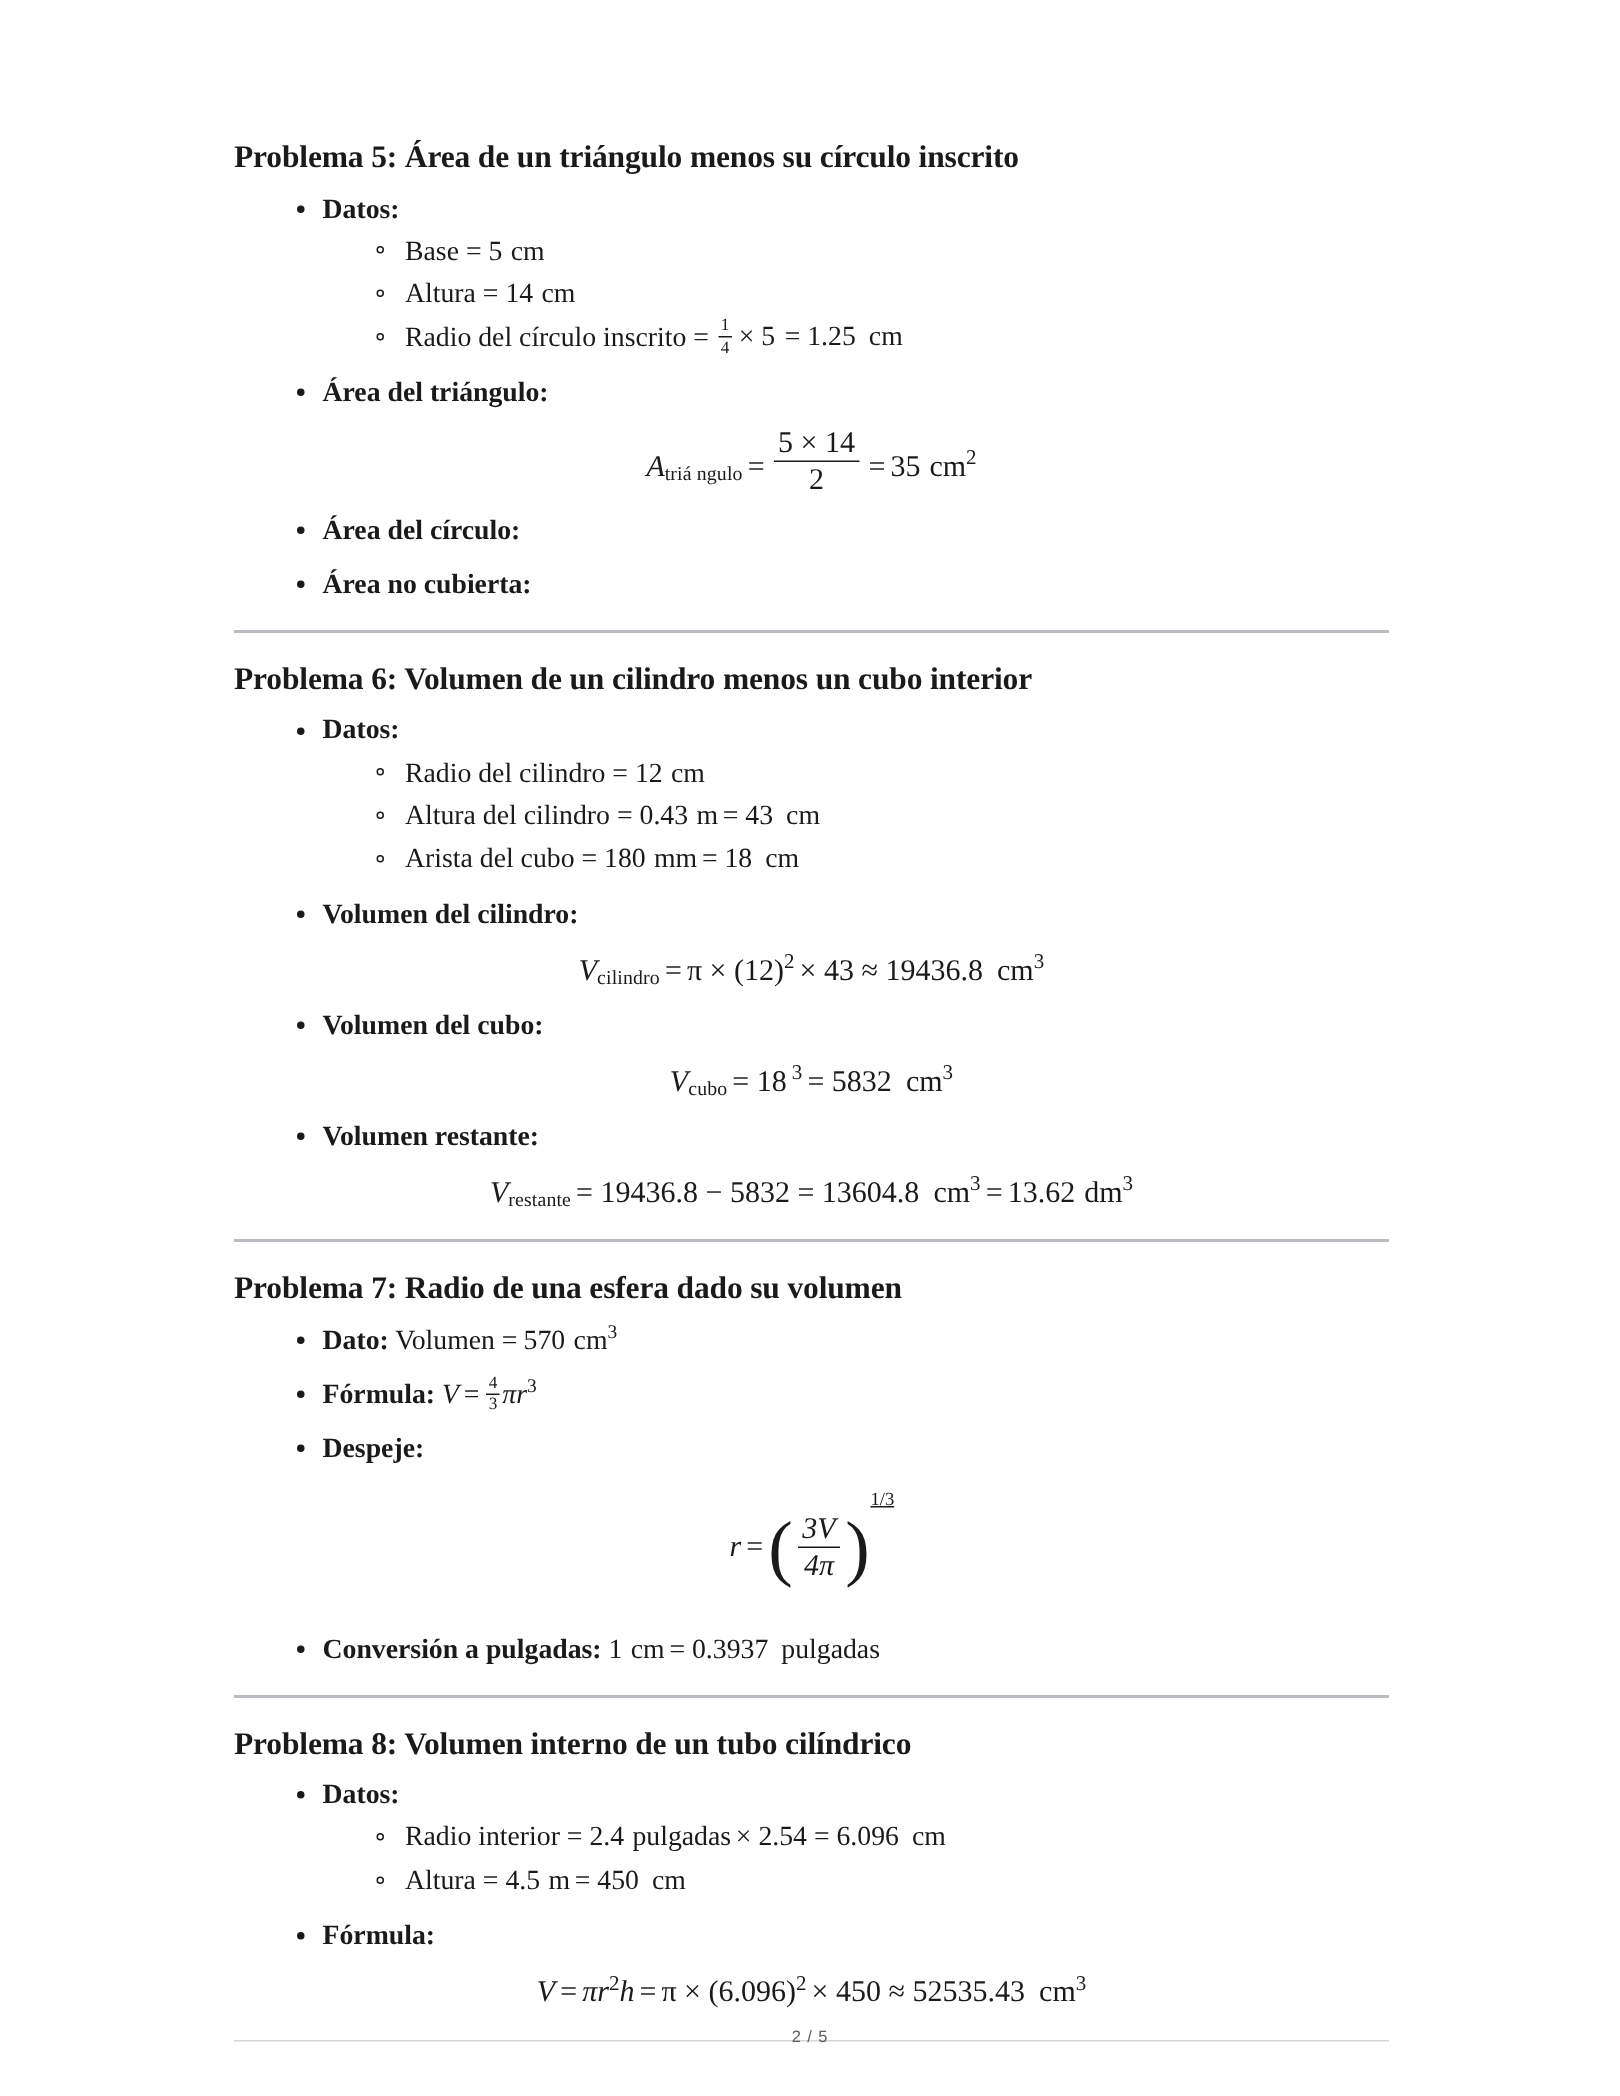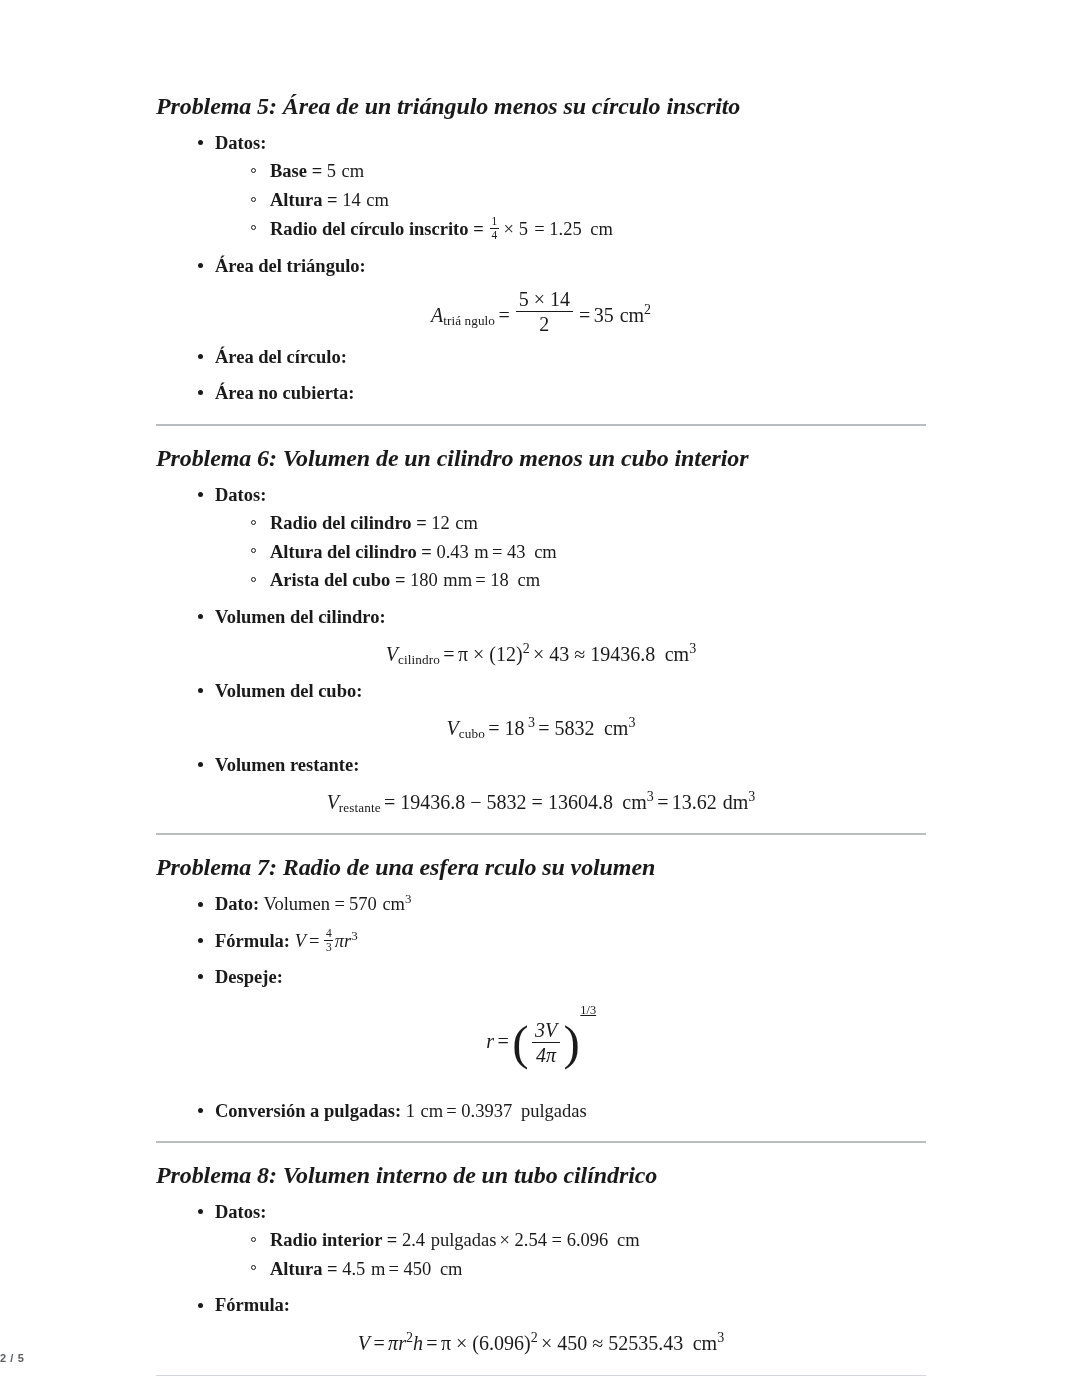--- a/index.html
+++ b/index.html
@@ -22,27 +22,26 @@
     top: 0;
     width: 770px;
     height: 1397px;
   }
   .content {
     padding-top: 92px;
   }
 
   
   .prob-heading {
-    font-size: 24px;
+    font-size: 21px;
     font-weight: bold;
     letter-spacing: -0.1px;
     margin: 0 0 6px 0;
     line-height: 1.22;
     color: #1a1a1a;
-    font-style: italic;
   }
 
   
   .section { margin: 0; }
 
   
   ul.lvl1 {
     list-style: none;
     margin: 0;
     padding: 0 0 0 51px;
@@ -81,21 +80,21 @@
     top: 0.58em;
     width: 5px;
     height: 5px;
     border-radius: 50%;
     border: 1.2px solid #1a1a1a;
     box-sizing: border-box;
     background: transparent;
   }
 
   .lbl { font-weight: bold; }
-  .txt { font-weight: bold; }
+  .txt { font-weight: normal; }
 
   
   .m {
     font-family: "Liberation Serif", "DejaVu Serif", serif;
     white-space: nowrap;
   }
   .mi { font-style: italic; }
   .mn { font-style: normal; }
   .mo { font-style: normal; padding: 0 0.17em; }
   .unit { font-style: normal; margin-left: 0.30em; }
@@ -186,24 +185,24 @@
     border-top: 1px solid #d3d6da;
     margin: 17px 0 0 0;
   }
 
   
   .footer {
     position: absolute;
     left: 0;
     top: 1352px;
     width: 1080px;
-    text-align: left;
+    text-align: center;
     font-family: "Liberation Sans", "DejaVu Sans", sans-serif;
     font-size: 11px;
-    font-weight: bold;
+    font-weight: normal;
     color: #5a5d62;
     letter-spacing: 0.6px;
   }
 </style>
 </head>
 <body>
 
 <div class="page">
   <div class="content">
 
@@ -308,21 +307,21 @@
         </li>
       </ul>
       <div class="disp">
         <span class="m"><span class="mi">V</span><sub class="s">restante</sub><span class="mo">= 19436.8 − 5832 = 13604.8</span><span class="unit">cm</span><sup class="e">3</sup><span class="mo">=</span><span class="mn">13.62</span><span class="unit">dm</span><sup class="e">3</sup></span>
       </div>
     </section>
 
     <hr class="rule">
 
     <section class="section">
-      <h2 class="prob-heading">Problema 7: Radio de una esfera rculo su volumen</h2>
+      <h2 class="prob-heading">Problema 7: Radio de una esfera dado su volumen</h2>
       <ul class="lvl1">
         <li>
           <span class="bullet"></span>
           <span class="lbl">Dato:</span>
           <span class="m"> <span class="mn">Volumen =</span><span class="mn" style="margin-left:.22em">570</span><span class="unit">cm</span><sup class="e">3</sup></span>
         </li>
         <li>
           <span class="bullet"></span>
           <span class="lbl">Fórmula:</span>
           <span class="m"> <span class="mi">V</span><span class="mo">=</span><span class="frac small"><span class="num">4</span><span class="den">3</span></span><span class="mi">π</span><span class="mi">r</span><sup class="e">3</sup></span>

